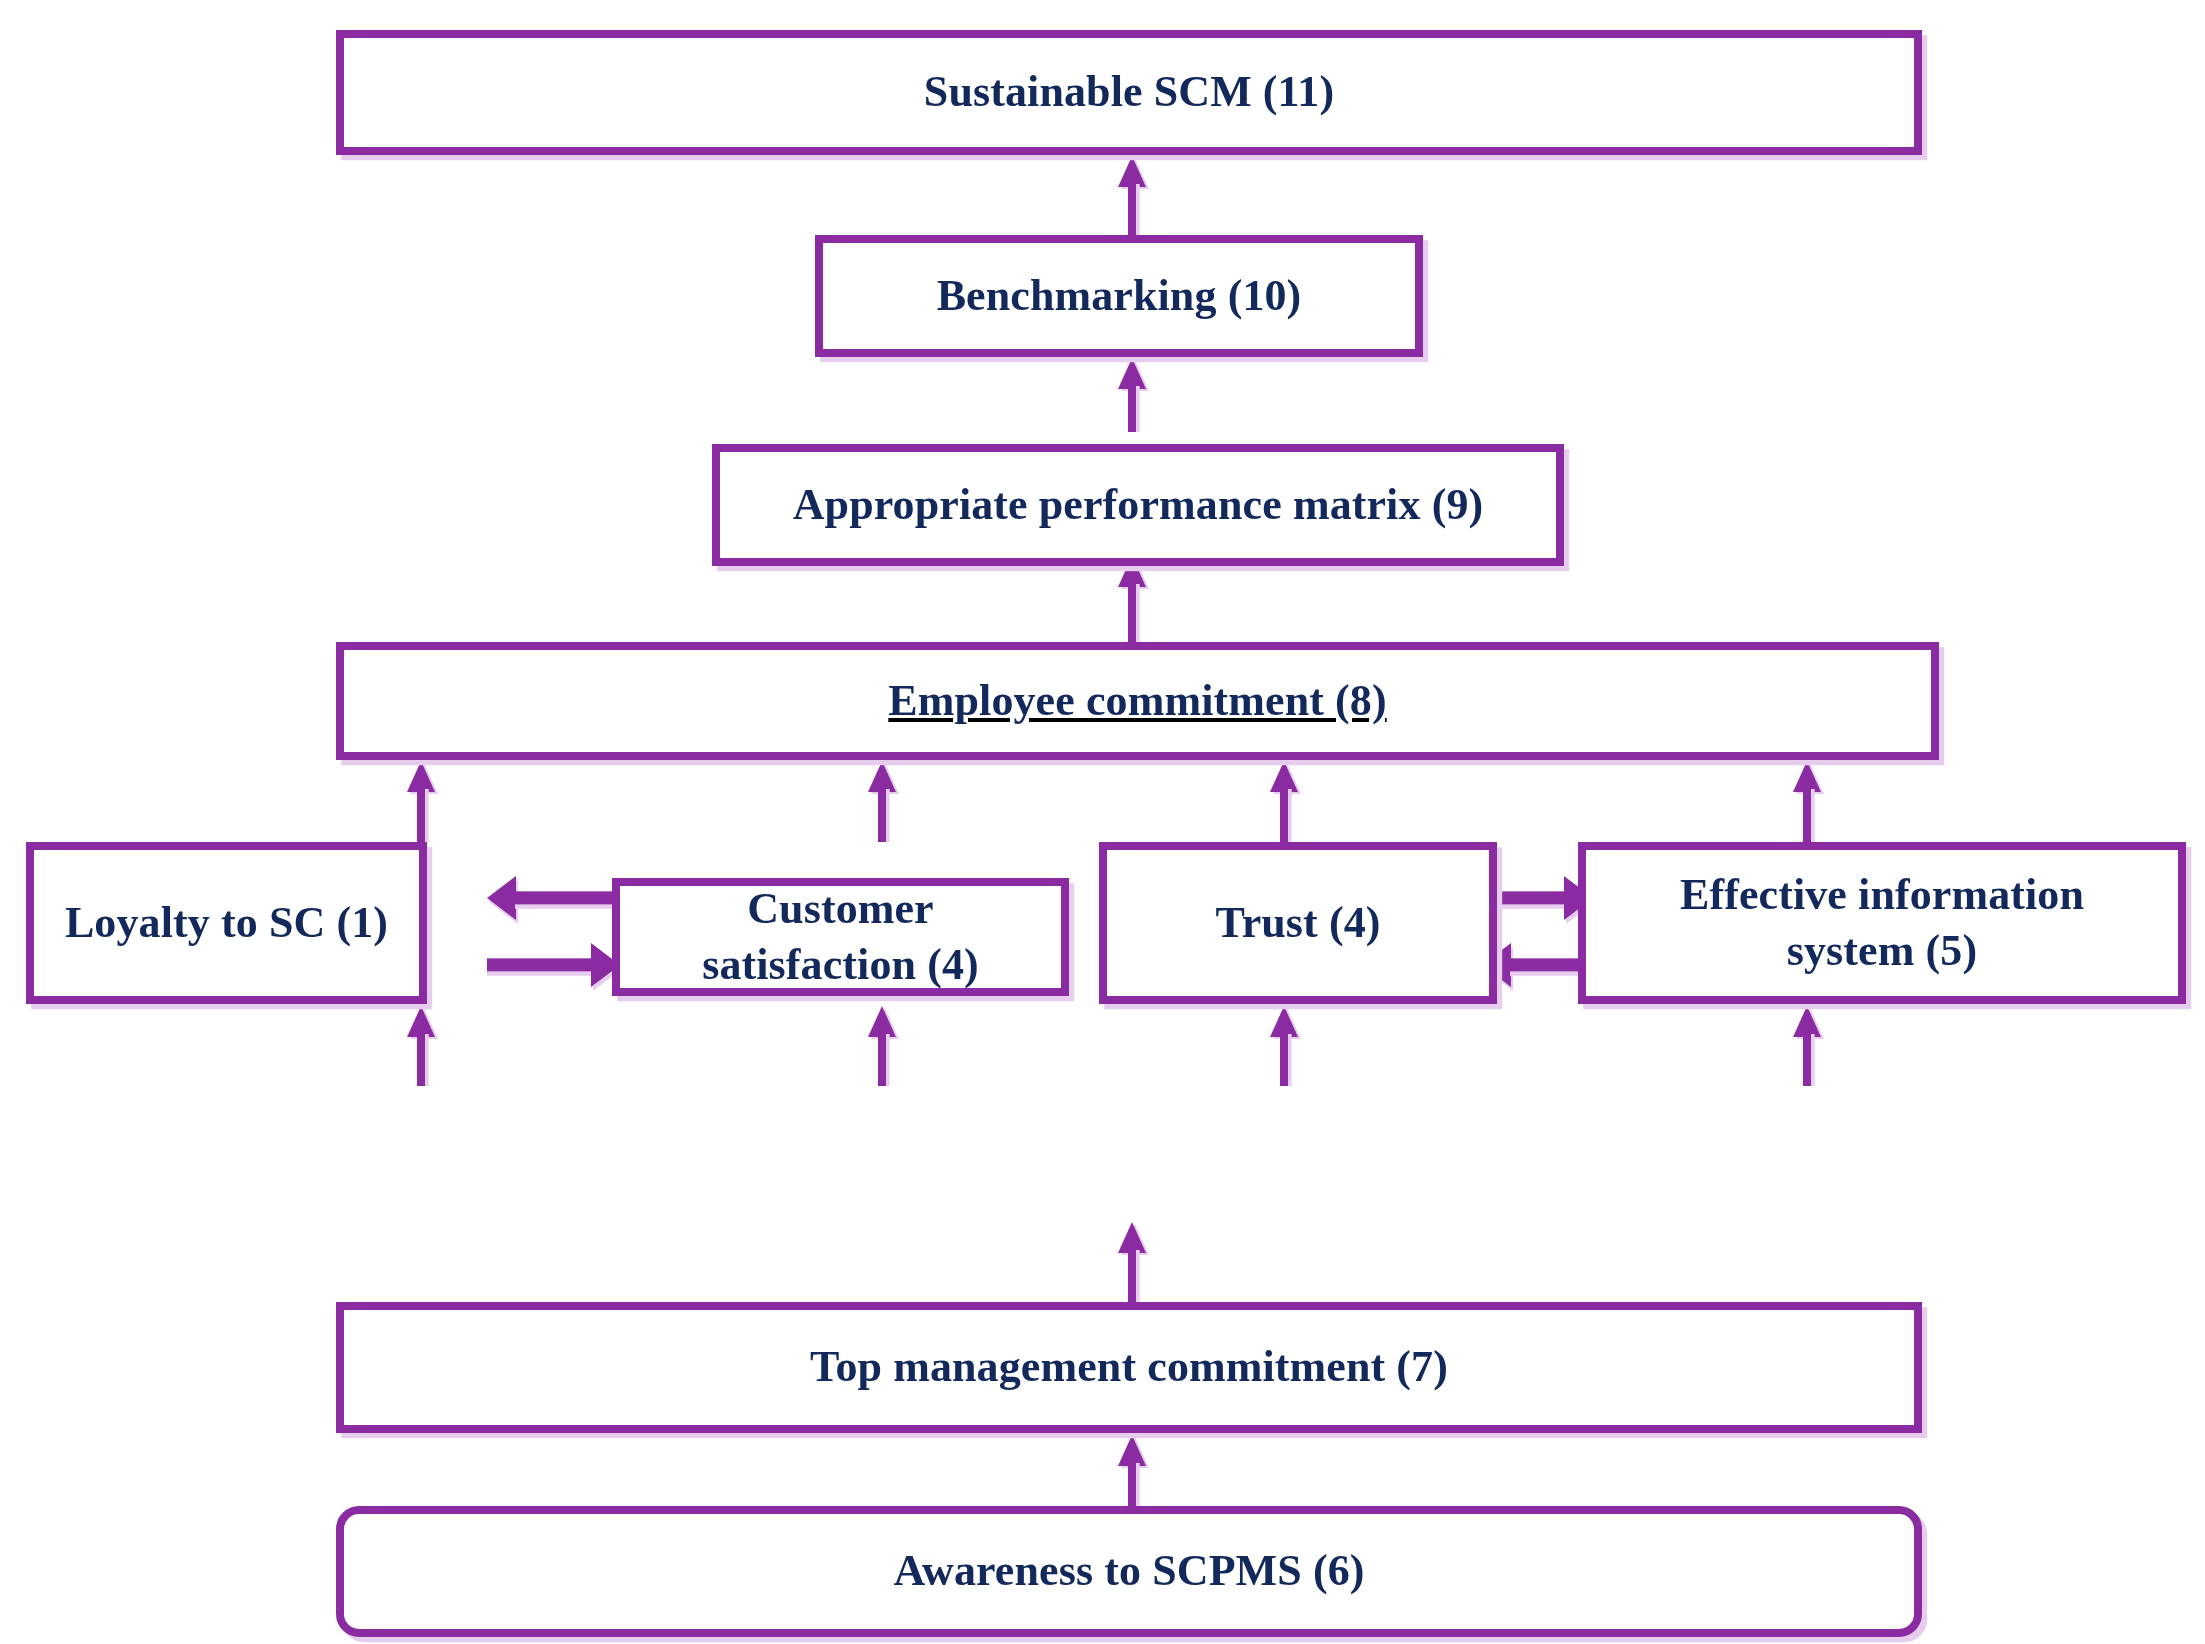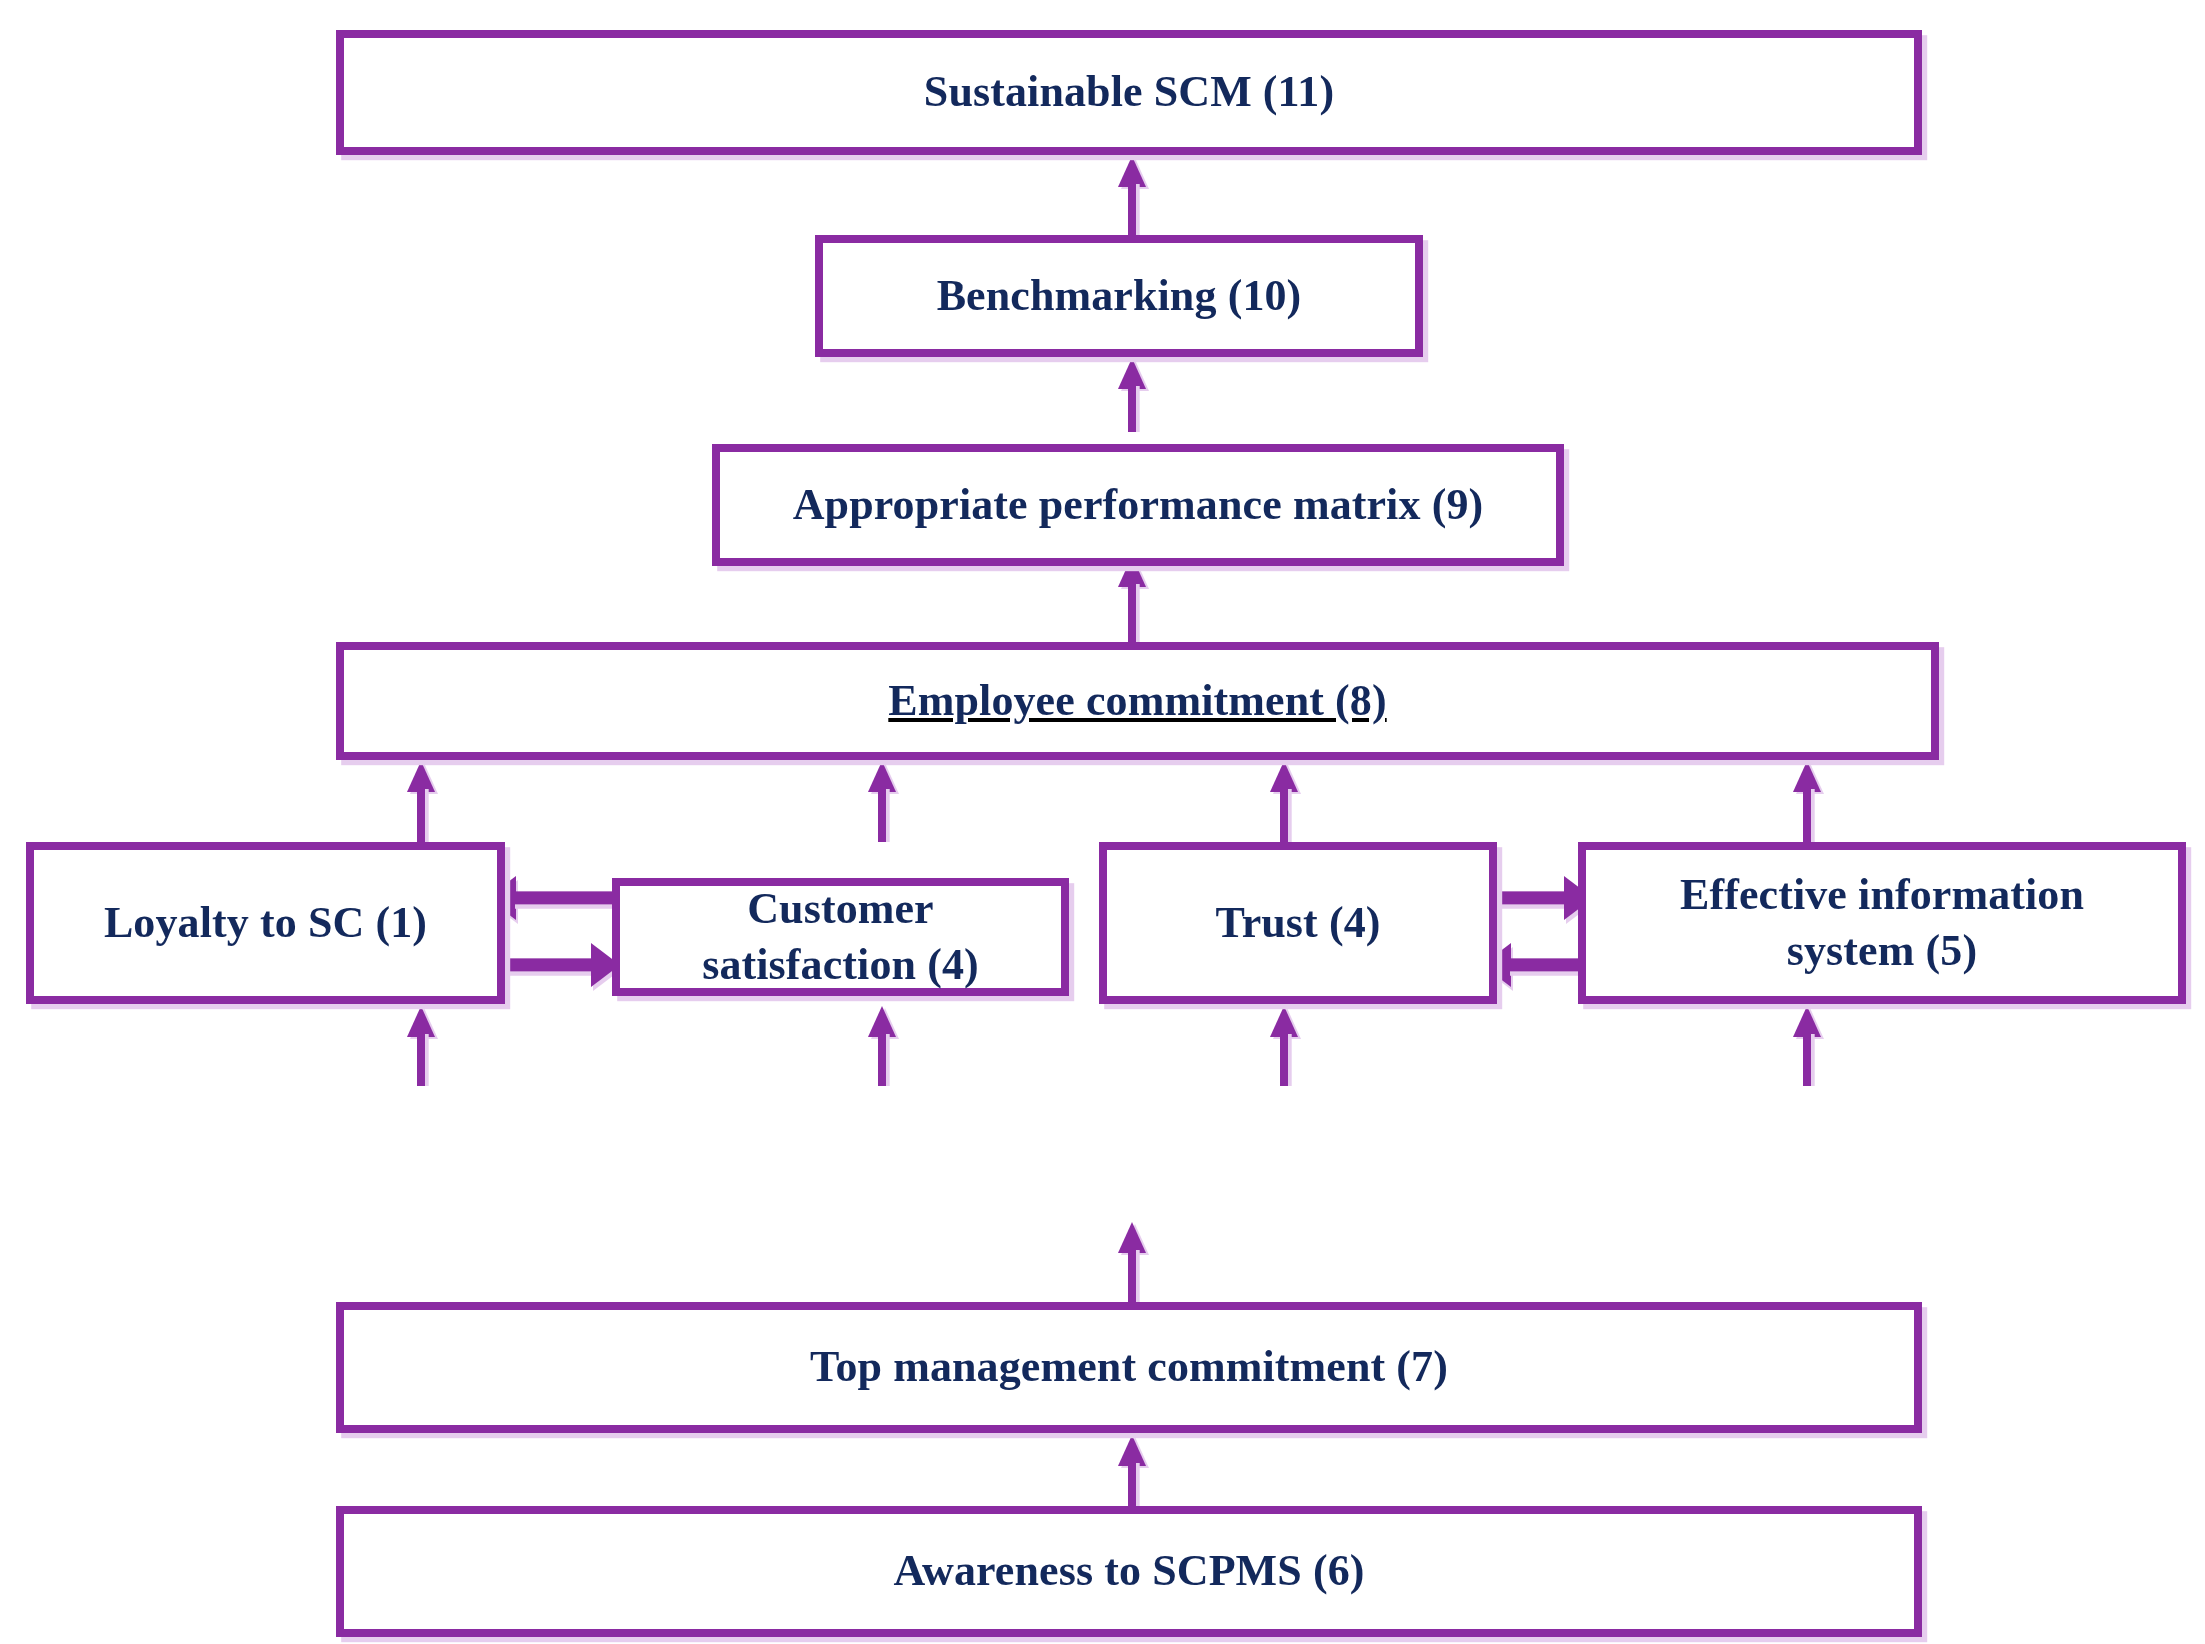--- a/index.html
+++ b/index.html
@@ -138,21 +138,21 @@
   </div>
   <div class="vconn" style="left:1258px; top:761px; width:52px; height:81px;">
     <div class="head"></div>
     <div class="stem" style="top:28px; height:53px;"></div>
   </div>
   <div class="vconn" style="left:1781px; top:761px; width:52px; height:81px;">
     <div class="head"></div>
     <div class="stem" style="top:28px; height:53px;"></div>
   </div>
 
-  <div class="node" style="left:26px; top:842px; width:479px; height:162px;">
+  <div class="node" style="left:26px; top:842px; width:401px; height:162px;">
     <span class="label">Loyalty to SC (1)</span>
   </div>
 
   <div class="node" style="left:612px; top:878px; width:457px; height:118px;">
     <span class="label">Customer
 satisfaction (4)</span>
   </div>
 
   <div class="node" style="left:1099px; top:842px; width:398px; height:162px;">
     <span class="label">Trust (4)</span>
@@ -208,18 +208,18 @@
 
   <div class="node" style="left:336px; top:1302px; width:1586px; height:131px;align-items:center;">
     <span class="label">Top management commitment (7)</span>
   </div>
 
   <div class="vconn" style="left:1106px; top:1435px; width:52px; height:72px;">
     <div class="head"></div>
     <div class="stem" style="top:28px; height:44px;"></div>
   </div>
 
-  <div class="node" style="left:336px; top:1506px; width:1586px; height:131px;">
+  <div class="node" style="left:336px; top:1506px; width:1586px; height:131px;border-radius:23px;">
     <span class="label">Awareness to SCPMS (6)</span>
   </div>
 
 </div>
 
 
 </body></html>

